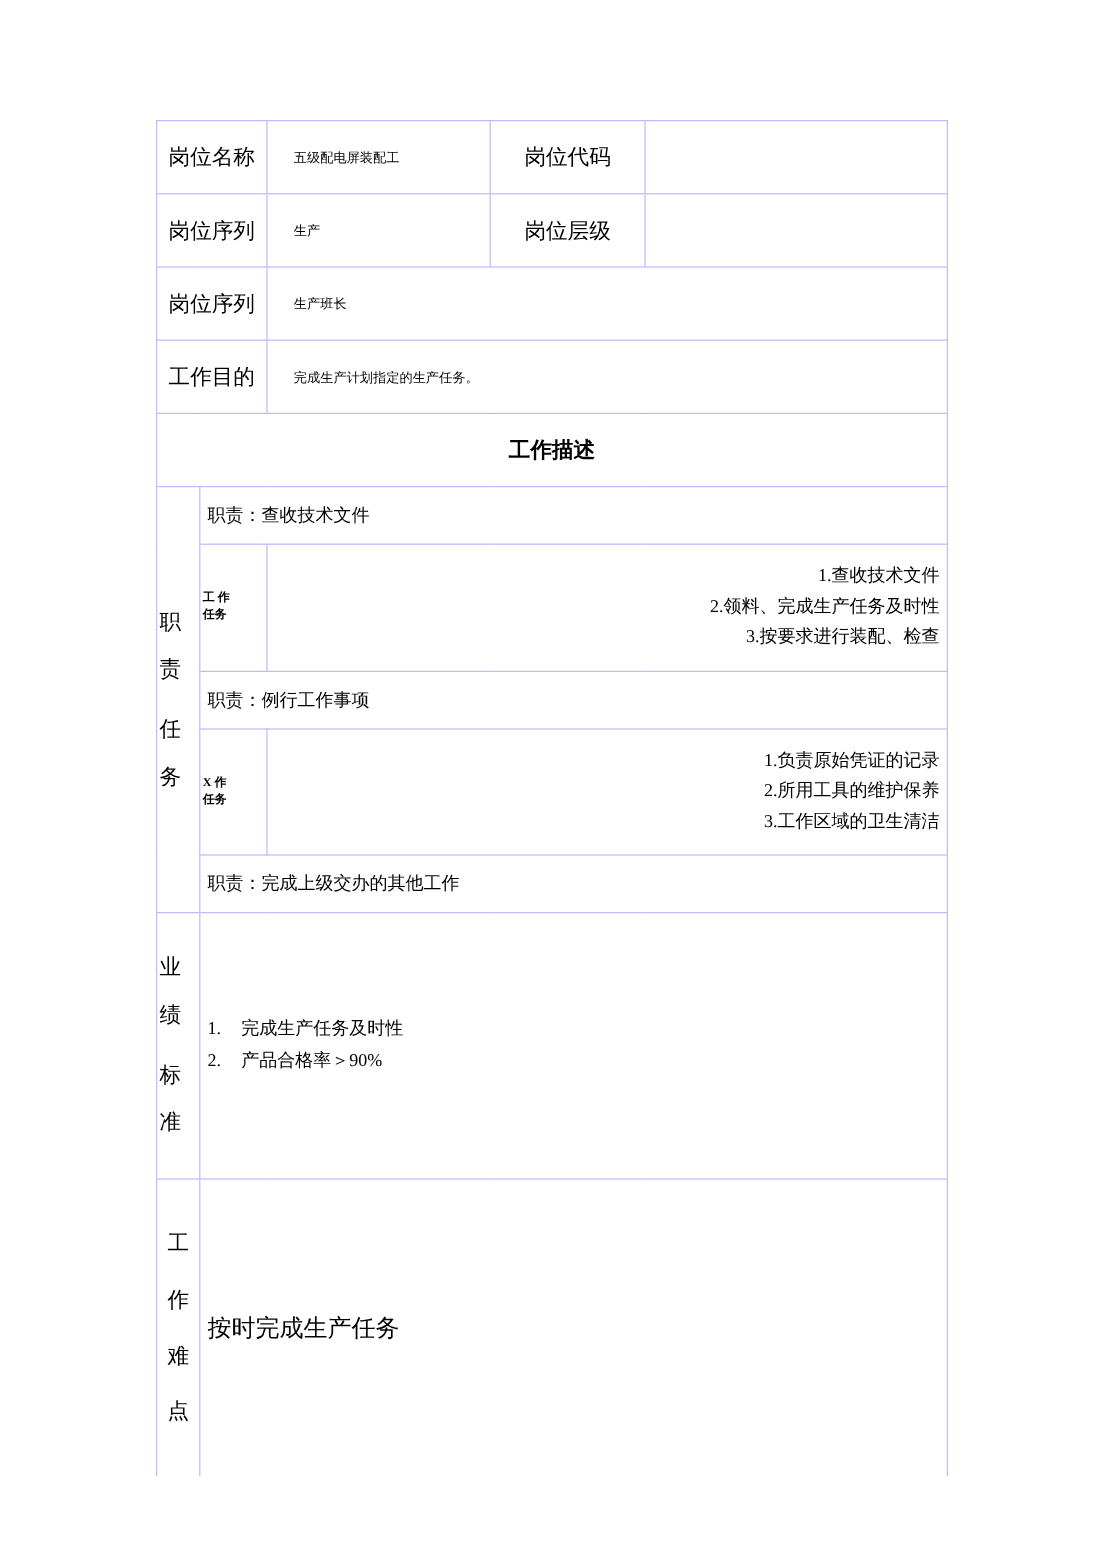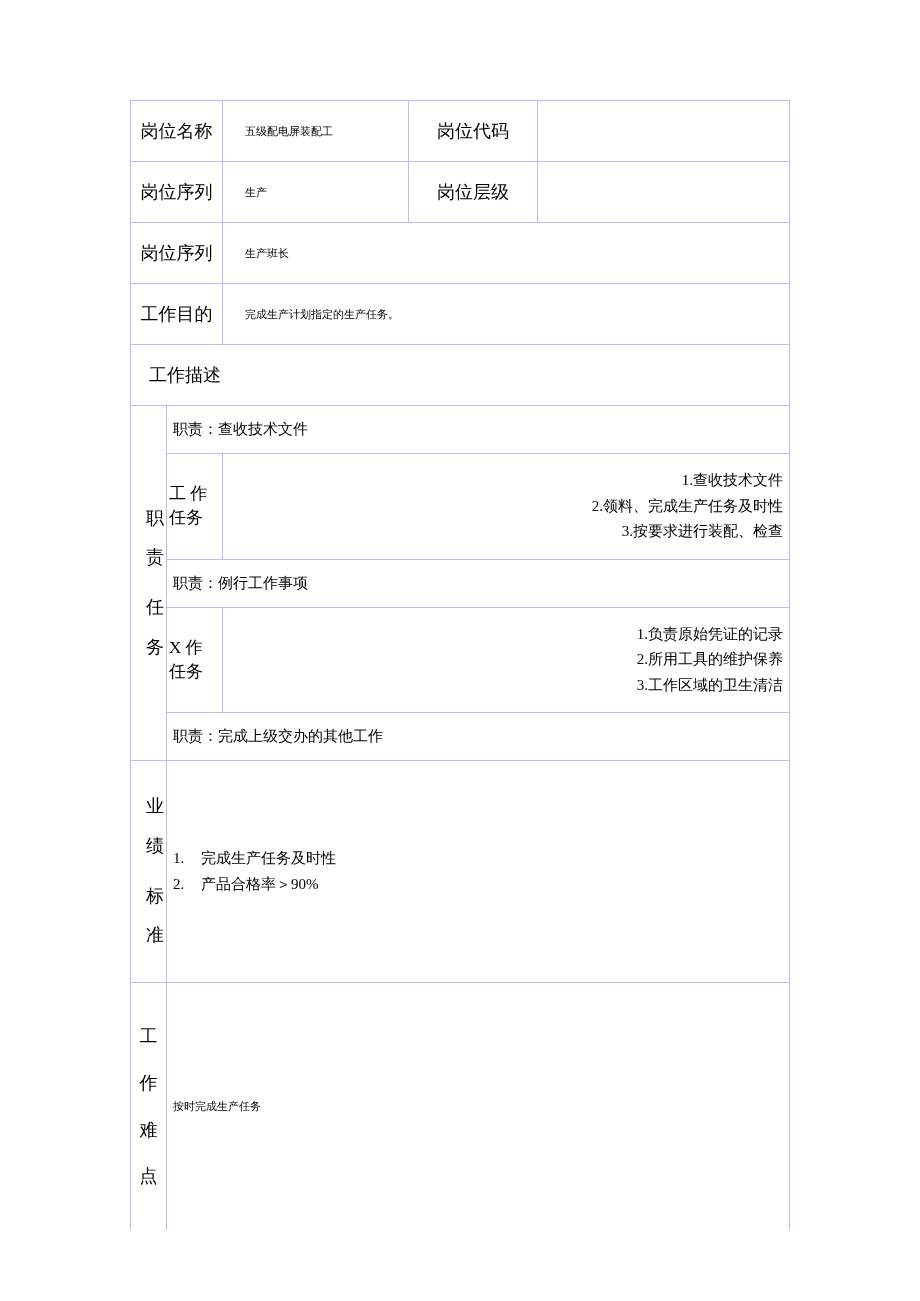--- a/index.html
+++ b/index.html
@@ -27,40 +27,42 @@
     .label-cell {
       text-align: center;
       font-size: 18px;
       padding: 18px 8px;
     }
     .value-cell {
       font-size: 11px;
       padding: 18px 22px;
     }
     .section-header {
+      text-align: center;
+      font-size: 18px;
+      padding: 18px;
+      font-weight: bold;
+    }
+    .vertical-label {
       text-align: left;
-      font-size: 18px;
-      padding: 18px;
-    }
-    .vertical-label {
-      text-align: right;
       font-size: 18px;
       line-height: 2.2;
       width: 36px;
       padding: 10px 2px;
     }
     .duty-text {
       font-size: 15px;
       padding: 14px 6px;
     }
     .task-label {
-      font-size: 17px;
+      font-size: 10px;
       width: 38px;
       padding: 10px 2px;
       line-height: 1.4;
+      font-weight: bold;
     }
     .task-content {
       font-size: 15px;
       padding: 14px 6px;
     }
     .task-content ol {
       list-style: none;
       margin-left: 20px;
     }
     .task-content li {
@@ -75,21 +77,21 @@
       font-size: 15px;
       padding: 85px 6px;
     }
     .standards ol {
       list-style: none;
     }
     .standards li {
       line-height: 1.7;
     }
     .difficulty {
-      font-size: 11px;
+      font-size: 20px;
       padding: 14px 6px;
     }
     .vertical-spaced {
       text-align: center;
       font-size: 18px;
       padding: 30px 2px;
     }
     .vertical-spaced span {
       display: block;
       line-height: 2.6;

